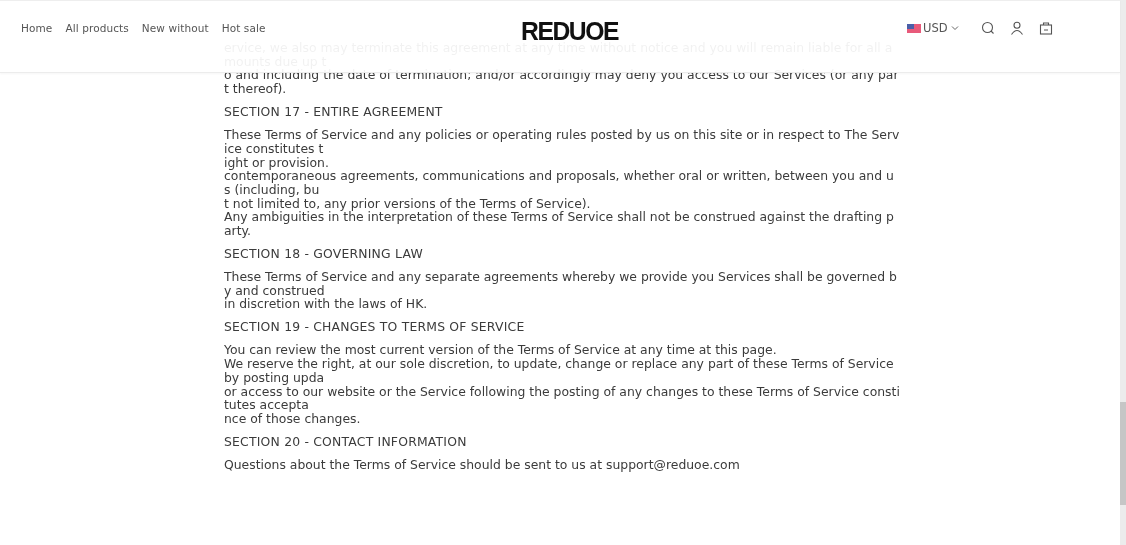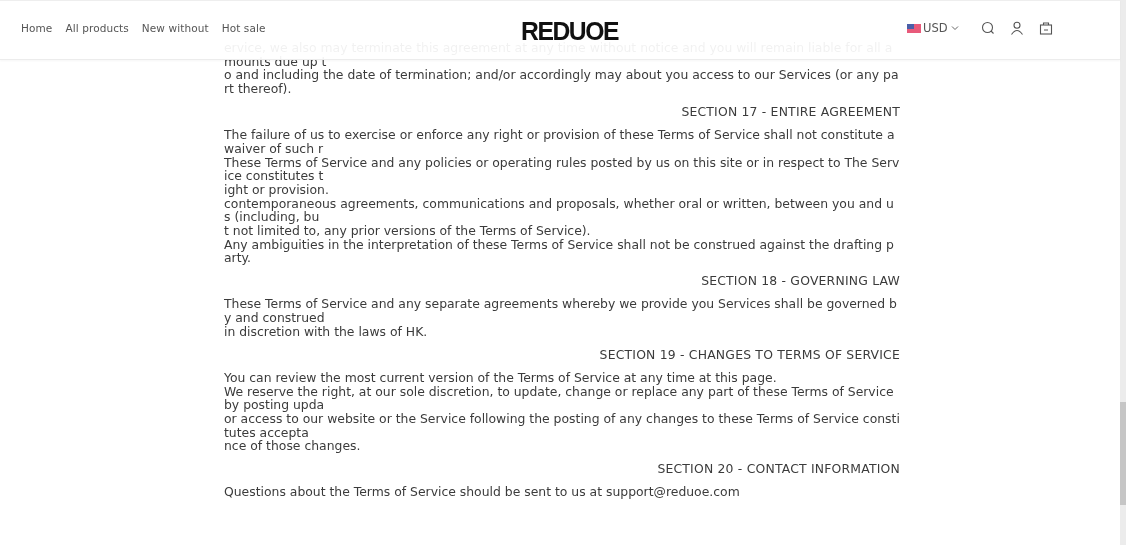--- a/index.html
+++ b/index.html
@@ -1,20 +1,20 @@
 <!DOCTYPE html>
 <html><head>
   <meta charset="utf-8">
   <style>
     * { box-sizing: border-box; margin: 0; padding: 0; }
     html, body { width: 1126px; height: 545px; overflow: hidden; background: #ffffff; }
     body { font-family: "DejaVu Sans", "Liberation Sans", sans-serif; color: #3a3a3a; position: relative; }
 
     .header {
-      position: absolute; left: 0; top: 0; width: 1120px; height: 60px;
+      position: absolute; left: 0; top: 0; width: 1120px; height: 73px;
       background: rgba(255,255,255,0.93);
       border-top: 1px solid #eeeeee;
       border-bottom: 1px solid #ececec;
       box-shadow: 0 1px 2px rgba(0,0,0,0.04);
       z-index: 10;
     }
     .nav { position: absolute; left: 21px; top: 21px; display: flex; gap: 13px; }
     .nav a { font-size: 10.5px; color: #555; text-decoration: none; letter-spacing: 0.1px; }
     .logo {
       position: absolute; left: 521px; top: 17px; width: 79px; height: 27px;
@@ -26,38 +26,37 @@
     .flag { width: 14px; height: 9px; margin-right: 2px; position: relative; background: #e85a7a; }
     .flag::before { content: ""; position: absolute; left: 0; top: 0; width: 7px; height: 5px; background: #4a5fa8; }
     .chev { margin-left: 3px; width: 8px; height: 8px; }
     .icon-btn { width: 16px; height: 16px; display: inline-flex; align-items: center; justify-content: center; cursor: pointer; }
     .i-search { margin-left: 21px; }
     .i-user { margin-left: 13px; }
     .i-bag { margin-left: 13px; }
 
     .content { position: absolute; left: 224px; top: 41px; width: 676px; font-size: 12.4px; line-height: 13.7px; color: #3b3b3b; }
     .content p { margin: 0 0 9.3px 0; word-break: break-all; }
-    .content .sec { font-weight: 500; color: #3b3b3b; letter-spacing: 0.2px; text-align: right; }
+    .content .sec { font-weight: 500; color: #3b3b3b; letter-spacing: 0.2px; }
     .content .line { display: block; }
 
     .scrollbar { position: absolute; right: 0; top: 0; width: 6px; height: 545px; background: #ececec; }
     .thumb { position: absolute; left: 0; top: 402px; width: 6px; height: 103px; background: #c6c6c6; }
   </style>
 </head>
 <body>
 
 <div class="content">
   <p>
     <span class="line">ervice, we also may terminate this agreement at any time without notice and you will remain liable for all amounts due up t</span>
-    <span class="line">o and including the date of termination; and/or accordingly may about you access to our Services (or any part thereof).</span>
+    <span class="line">o and including the date of termination; and/or accordingly may deny you access to our Services (or any part thereof).</span>
   </p>
 
   <p class="sec">SECTION 17 - ENTIRE AGREEMENT</p>
   <p>
-    <span class="line">The failure of us to exercise or enforce any right or provision of these Terms of Service shall not constitute a waiver of such r</span>
     <span class="line">These Terms of Service and any policies or operating rules posted by us on this site or in respect to The Service constitutes t</span>
     <span class="line">ight or provision.</span>
     <span class="line">contemporaneous agreements, communications and proposals, whether oral or written, between you and us (including, bu</span>
     <span class="line">t not limited to, any prior versions of the Terms of Service).</span>
     <span class="line">Any ambiguities in the interpretation of these Terms of Service shall not be construed against the drafting party.</span>
   </p>
 
   <p class="sec">SECTION 18 - GOVERNING LAW</p>
   <p>
     <span class="line">These Terms of Service and any separate agreements whereby we provide you Services shall be governed by and construed</span>

